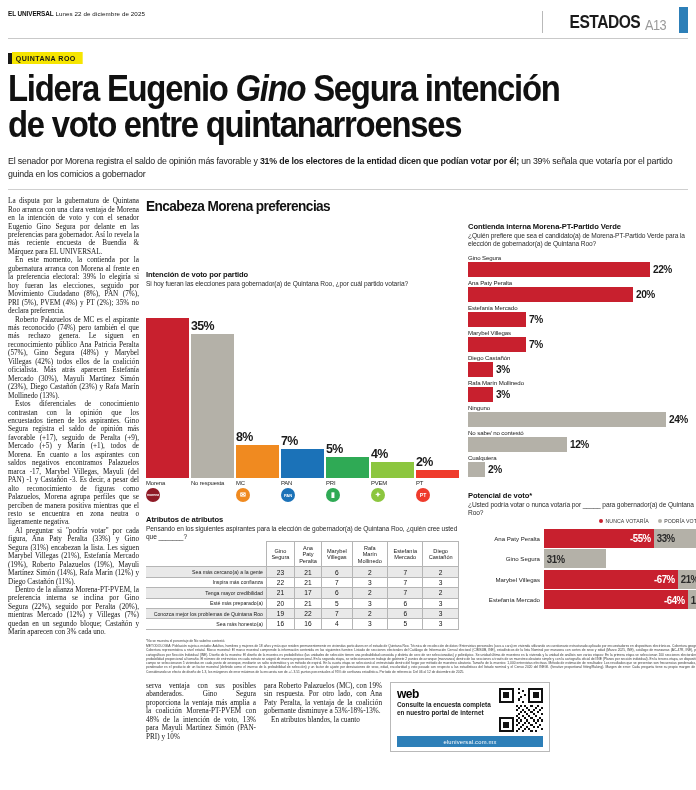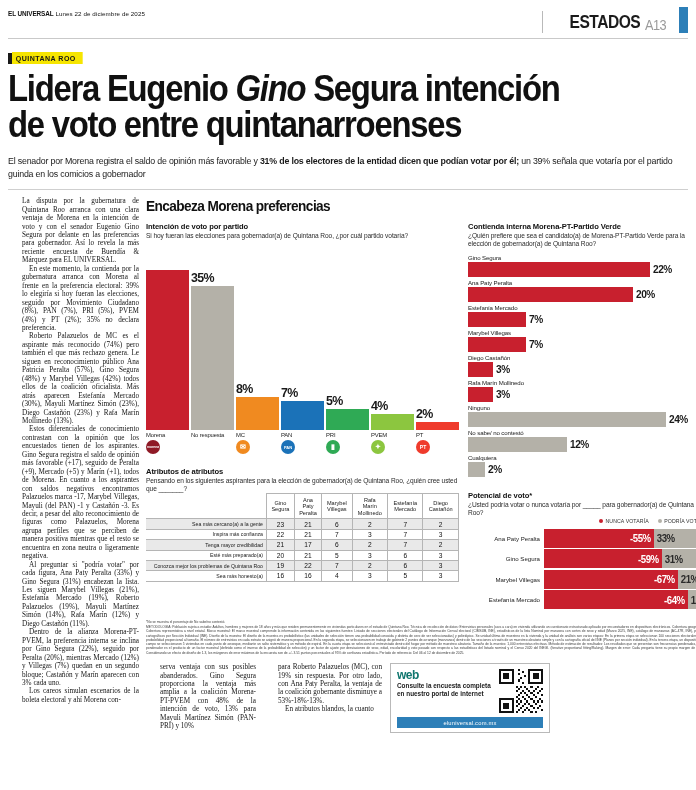--- a/index.html
+++ b/index.html
@@ -47,26 +47,26 @@
   .subhead b{font-weight:bold;}
   .sub-line{height:1px;background:#cfcfcf;margin-top:9px;}
 
   
   .content{display:flex;margin-top:7px;gap:7px;}
   .col-text{width:131px;flex:none;}
   .col-graph{flex:1;}
 
   .bodytext{font-family:"Liberation Serif",serif;font-size:7.2px;line-height:8.45px;
             text-align:justify;color:#141414;}
-  .bodytext p{margin:0 0 0 14px;text-indent:7px;}
+  .bodytext p{margin:0 0 0 0;text-indent:7px;}
   .bodytext p:first-child{text-indent:0;}
 
   
   .graphic{display:flex;gap:9px;}
-  .gfx-left{width:313px;flex:none;}
+  .gfx-left{width:313px;flex:none;margin-top:48px;}
   .gfx-right{width:236px;flex:none;}
 
   .gtitle{font-family:"Liberation Sans",sans-serif;font-weight:bold;font-size:15.5px;
           letter-spacing:-.65px;color:#111;transform:scaleX(.88);transform-origin:left center;
           width:114%;margin-bottom:7px;}
   .qtitle{font-family:"Liberation Sans",sans-serif;font-weight:bold;font-size:7.6px;color:#111;
           letter-spacing:-.1px;}
   .qsub{font-family:"Liberation Sans",sans-serif;font-size:6.6px;line-height:8px;color:#2b2b2b;
         margin-top:1px;letter-spacing:-.1px;}
 
@@ -132,21 +132,21 @@
   .finenote{font-family:"Liberation Sans",sans-serif;font-size:3.3px;line-height:4.3px;
             color:#3a3a3a;text-align:justify;margin-top:9px;}
   .finenote .star{margin-bottom:1px;}
 
   
   .bottom{display:flex;gap:8px;margin-top:8px;}
   .bcol{width:110px;flex:none;}
   .bcol.wide{width:118px;}
   .webbox{width:160px;flex:none;border:1px solid #b9b9b9;padding:5px 6px 4px 6px;box-sizing:border-box;}
   .webbox .wtitle{font-family:"Liberation Sans",sans-serif;font-weight:bold;font-size:12px;
-                  color:#0f766e;letter-spacing:-.5px;line-height:12px;}
+                  color:#000000;letter-spacing:-.5px;line-height:12px;}
   .webbox .wtext{font-family:"Liberation Sans",sans-serif;font-weight:bold;font-size:6.4px;
                  line-height:8px;color:#1a1a1a;margin-top:1px;}
   .webrow{display:flex;justify-content:space-between;align-items:flex-start;}
   .qr{width:44px;height:44px;flex:none;}
   .wfooter{background:#2d7fb8;color:#fff;font-family:"Liberation Sans",sans-serif;font-size:5.8px;
            text-align:center;padding:2.5px 0;margin-top:4px;letter-spacing:.2px;}
 </style>
 </head>
 <body>
 
@@ -184,21 +184,20 @@
   <div class="content">
 
     <div class="col-text">
       <div class="bodytext">
         <p>La disputa por la gubernatura de Quintana Roo arranca con una clara ventaja de Morena en la intención de voto y con el senador Eugenio Gino Segura por delante en las preferencias para gobernador. Así lo revela la más reciente encuesta de Buendía &amp; Márquez para EL UNIVERSAL.</p>
         <p>En este momento, la contienda por la gubernatura arranca con Morena al frente en la preferencia electoral: 39% lo elegiría si hoy fueran las elecciones, seguido por Movimiento Ciudadano (8%), PAN (7%), PRI (5%), PVEM (4%) y PT (2%); 35% no declara preferencia.</p>
         <p>Roberto Palazuelos de MC es el aspirante más reconocido (74%) pero también el que más rechazo genera. Le siguen en reconocimiento público Ana Patricia Peralta (57%), Gino Segura (48%) y Marybel Villegas (42%) todos ellos de la coalición oficialista. Más atrás aparecen Estefanía Mercado (30%), Mayuli Martínez Simón (23%), Diego Castañón (23%) y Rafa Marín Mollinedo (13%).</p>
         <p>Estos diferenciales de conocimiento contrastan con la opinión que los encuestados tienen de los aspirantes. Gino Segura registra el saldo de opinión más favorable (+17), seguido de Peralta (+9), Mercado (+5) y Marín (+1), todos de Morena. En cuanto a los aspirantes con saldos negativos encontramos Palazuelos marca -17, Marybel Villegas, Mayuli (del PAN) -1 y Castañón -3. Es decir, a pesar del alto reconocimiento de figuras como Palazuelos, Morena agrupa perfiles que se perciben de manera positiva mientras que el resto se encuentra en zona neutra o ligeramente negativa.</p>
         <p>Al preguntar si "podría votar" por cada figura, Ana Paty Peralta (33%) y Gino Segura (31%) encabezan la lista. Les siguen Marybel Villegas (21%), Estefanía Mercado (19%), Roberto Palazuelos (19%), Mayuli Martínez Simón (14%), Rafa Marín (12%) y Diego Castañón (11%).</p>
         <p>Dentro de la alianza Morena-PT-PVEM, la preferencia interna se inclina por Gino Segura (22%), seguido por Peralta (20%), mientras Mercado (12%) y Villegas (7%) quedan en un segundo bloque; Castañón y Marín aparecen con 3% cada uno.</p>
-        <p>Los careos simulan escenarios de la boleta electoral y ahí Morena con-</p>
       </div>
     </div>
 
     <div class="col-graph">
       <div class="gtitle">Encabeza Morena preferencias</div>
 
       <div class="graphic">
 
         <div class="gfx-left">
           <div class="qtitle">Intención de voto por partido</div>
@@ -430,23 +429,20 @@
                       <span class="negval">-55%</span>
                     </div>
                     <div class="pos" style="width:66px;">
                       <span class="posval">33%</span>
                     </div>
                   </div>
                 </div>
                 <div class="potrow">
                   <div class="potname">Gino Segura</div>
                   <div class="potbars">
-                    <div class="neg" style="width:118px;">
-                      <span class="negval">-59%</span>
-                    </div>
                     <div class="pos" style="width:62px;">
                       <span class="posval">31%</span>
                     </div>
                   </div>
                 </div>
                 <div class="potrow">
                   <div class="potname">Marybel Villegas</div>
                   <div class="potbars">
                     <div class="neg" style="width:134px;">
                       <span class="negval">-67%</span>

